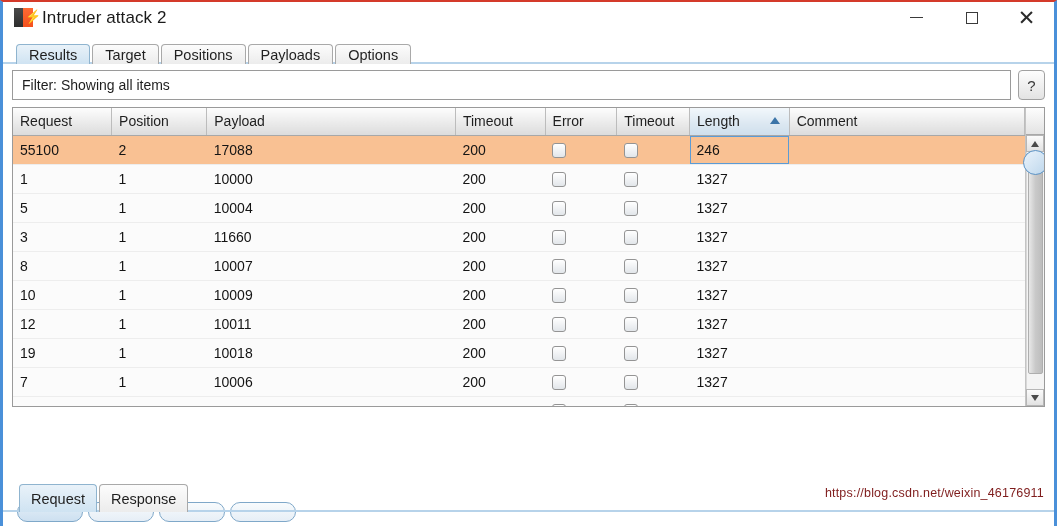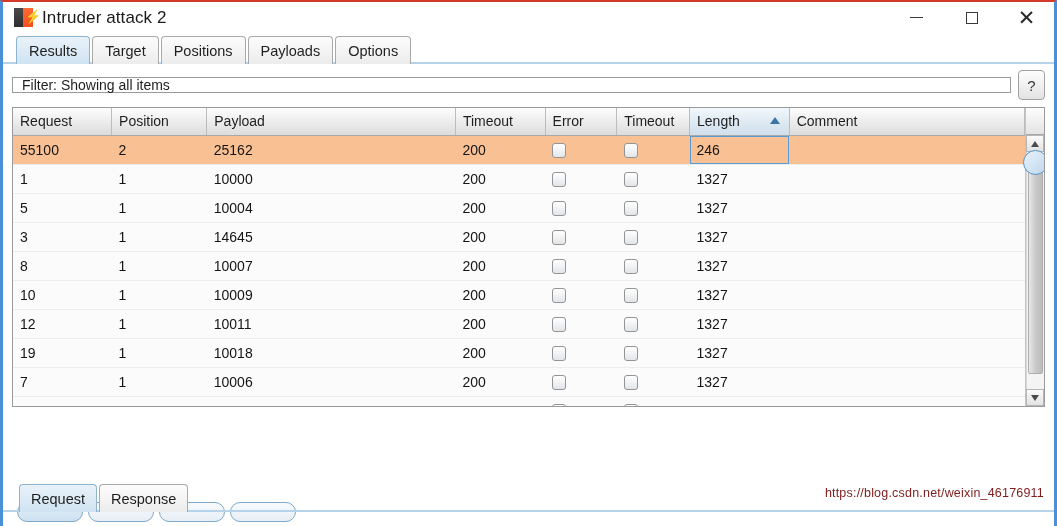--- a/index.html
+++ b/index.html
@@ -123,21 +123,21 @@
   .tabstrip::after {
     content: "";
     position: absolute;
     left: 0; right: 0; bottom: 0;
     height: 2px;
     background: #b7d3ea;
   }
   .tab {
     position: relative;
     z-index: 2;
-    height: 28px;
+    height: 20px;
     padding: 0 12px;
     display: flex;
     align-items: center;
     font-size: 14.5px;
     color: #1f1f1f;
     background: linear-gradient(180deg,#fcfcfc 0%, #ececec 100%);
     border: 1px solid #a9a9a9;
     border-bottom: none;
     border-top-left-radius: 4px;
     border-top-right-radius: 4px;
@@ -151,21 +151,21 @@
   
   .filterrow {
     padding: 6px 9px 5px 9px;
     display: flex;
     align-items: center;
     gap: 7px;
     background: #ffffff;
   }
   .filterbar {
     flex: 1;
-    height: 16px;
+    height: 30px;
     background: #ffffff;
     border: 1px solid #9a9a9a;
     display: flex;
     align-items: center;
     padding-left: 9px;
     font-size: 14px;
     color: #1e1e1e;
   }
   .help-btn {
     width: 27px; height: 30px;
@@ -458,21 +458,21 @@
               <span>Length</span>
               <span class="sort-arrow"></span>
             </th>
             <th>Comment</th>
           </tr>
         </thead>
         <tbody id="results-body">
             <tr class="row-selected">
               <td>55100</td>
               <td>2</td>
-              <td>25162</td>
+              <td>17088</td>
               <td>200</td>
               <td class="cell-center"><span class="chk"></span></td>
               <td class="cell-center"><span class="chk"></span></td>
               <td class="focus-cell">246</td>
               <td></td>
             </tr>
             <tr>
               <td>1</td>
               <td>1</td>
               <td>10000</td>
@@ -488,21 +488,21 @@
               <td>10004</td>
               <td>200</td>
               <td class="cell-center"><span class="chk"></span></td>
               <td class="cell-center"><span class="chk"></span></td>
               <td>1327</td>
               <td></td>
             </tr>
             <tr>
               <td>3</td>
               <td>1</td>
-              <td>14645</td>
+              <td>11660</td>
               <td>200</td>
               <td class="cell-center"><span class="chk"></span></td>
               <td class="cell-center"><span class="chk"></span></td>
               <td>1327</td>
               <td></td>
             </tr>
             <tr>
               <td>8</td>
               <td>1</td>
               <td>10007</td>

